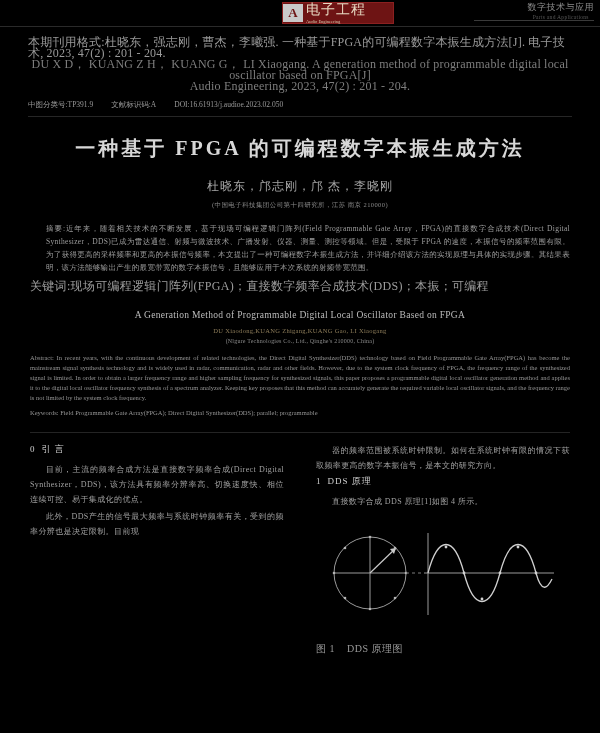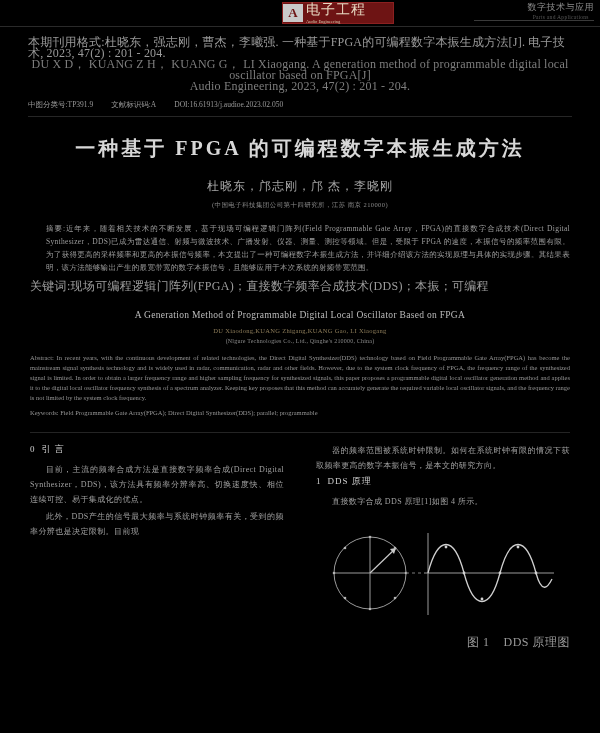--- a/index.html
+++ b/index.html
@@ -46,21 +46,21 @@
   
   .cols{position:relative;margin:10px 30px 0 30px;display:flex;gap:32px;}
   .col{width:258px;}
   .sec-h{font-size:9px;color:#cfcfcf;letter-spacing:1px;margin:0 0 6px 0;}
   .sec-h .num{margin-right:6px;}
   .body-p{font-size:8px;line-height:15px;color:#a0a0a0;text-align:justify;letter-spacing:.4px;text-indent:16px;margin:0 0 2px 0;}
 
   
   .fig{margin:8px 0 0 0;}
   .fig-box{position:relative;width:230px;height:112px;margin:0 auto;}
-  .fig-cap{text-align:right;font-size:12px;color:#9a9a9a;margin-top:5px;letter-spacing:.5px;}
+  .fig-cap{text-align:left;font-size:10px;color:#9a9a9a;margin-top:13px;letter-spacing:.5px;}
   .fig-lead{font-size:8px;line-height:15px;color:#a0a0a0;text-indent:16px;letter-spacing:.4px;margin:0 0 4px 0;}
 </style>
 </head>
 <body>
 
 <div class="page">
 
   <div class="masthead">
     <div class="logo-box">
       <div class="logo-mark">A</div>

